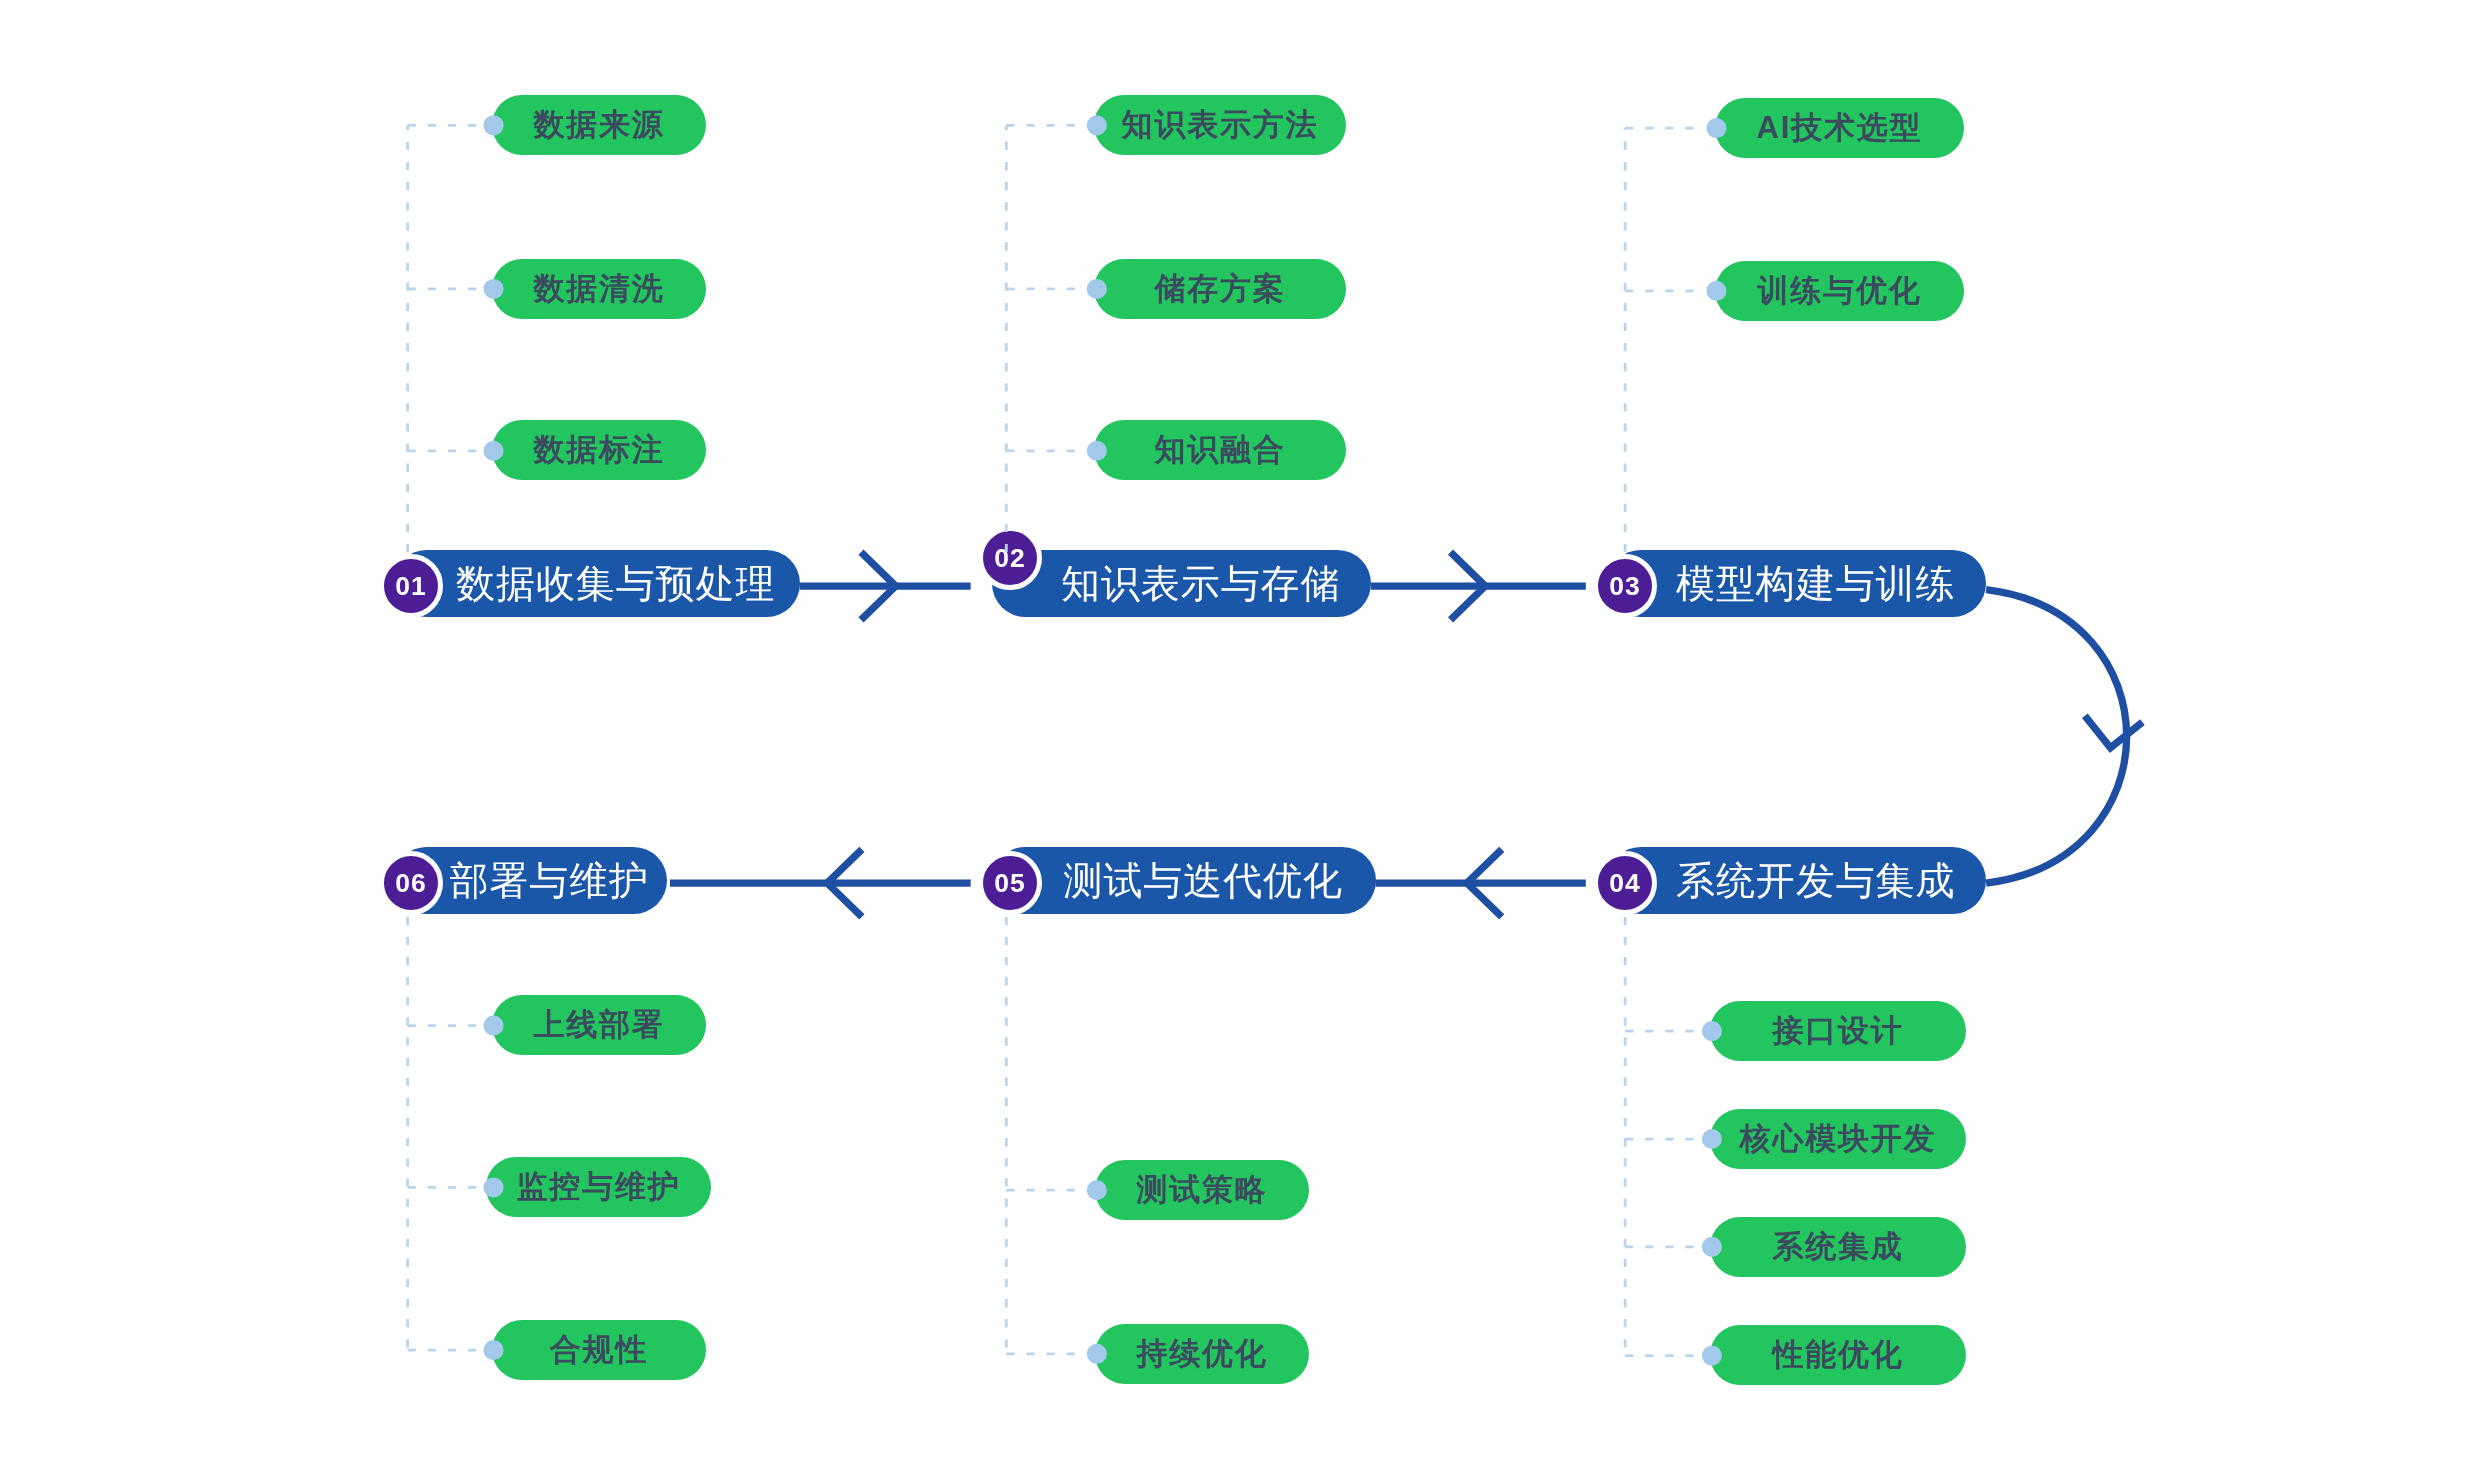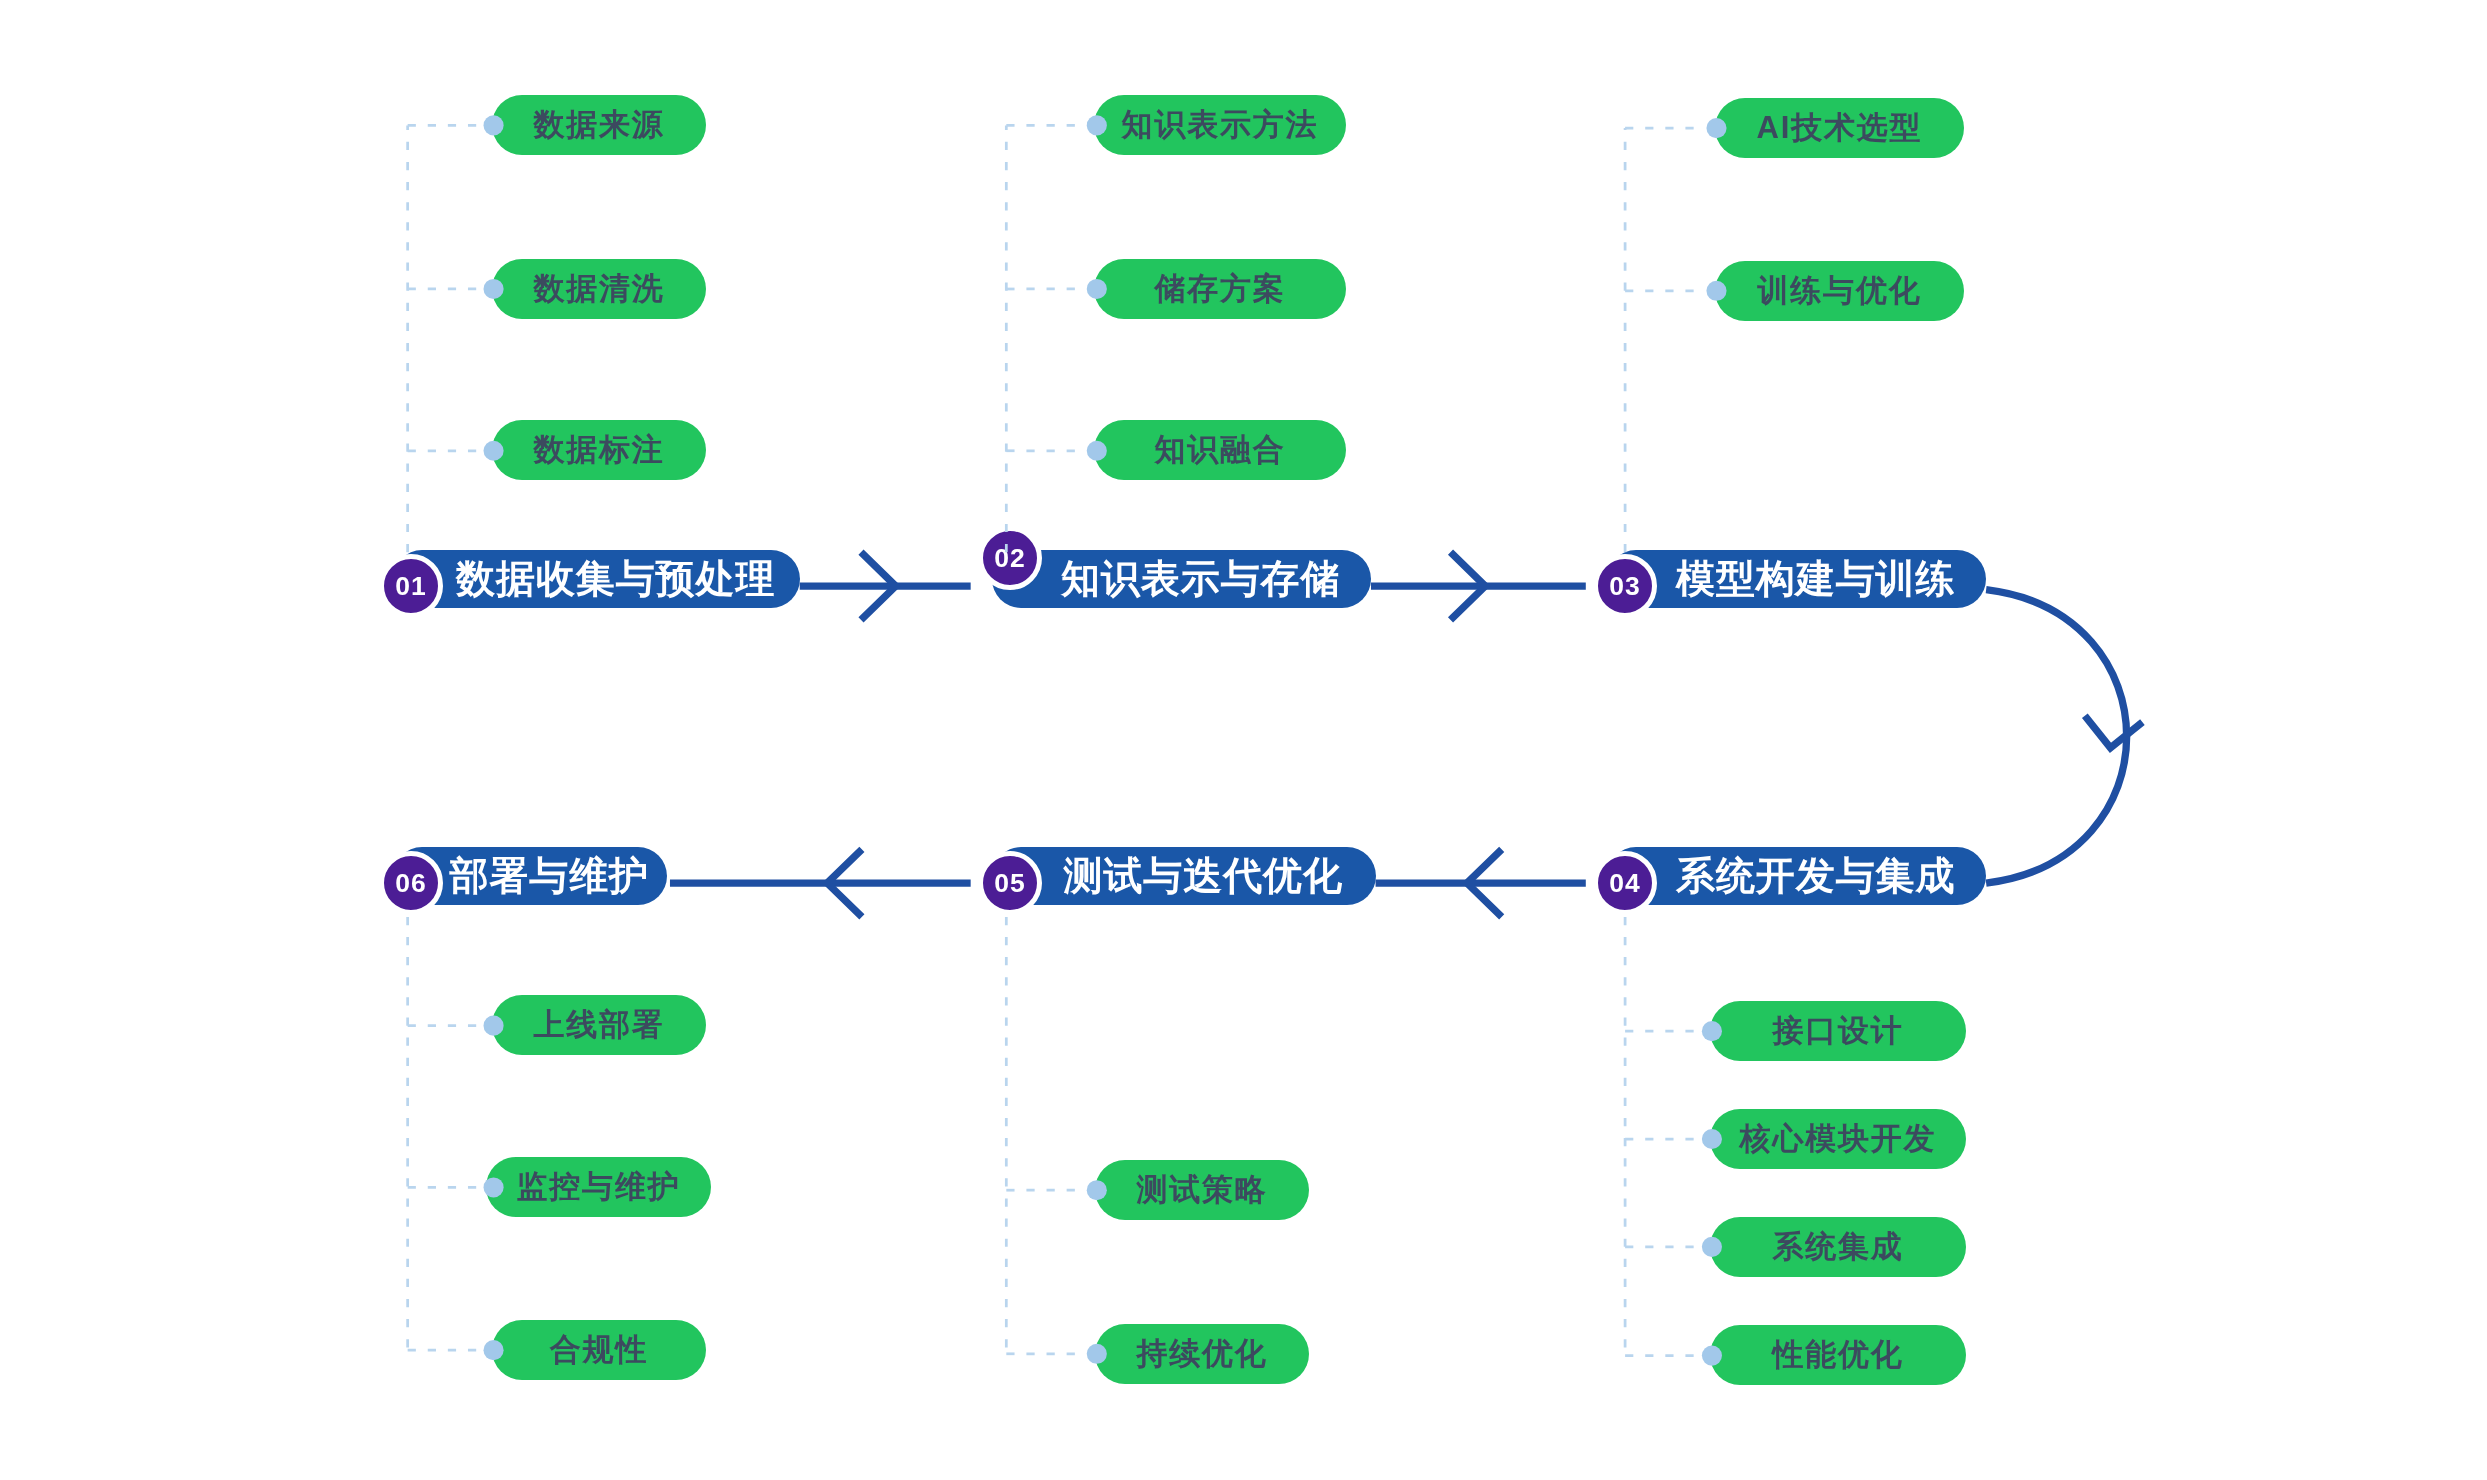--- a/index.html
+++ b/index.html
@@ -1,23 +1,23 @@
 <!DOCTYPE html>
 <html style="font-size:14.6px"><head>
 <meta charset="utf-8">
 <style>
   html,body{margin:0;padding:0;background:#ffffff;}
   body{width:2487px;height:1481px;font-family:"Liberation Sans",sans-serif;}
   .canvas{position:relative;width:2487px;height:1481px;overflow:hidden;background:#ffffff;}
   svg.connectors{position:absolute;left:0;top:0;z-index:4;pointer-events:none;}
   .stage-pill{
-    position:absolute;height:58px;border-radius:36px;background:#1a57a8;color:#ffffff;
+    position:absolute;height:67px;border-radius:36px;background:#1a57a8;color:#ffffff;
     display:flex;align-items:center;justify-content:center;
     padding-left:53px;padding-right:14.6px;box-sizing:border-box;
-    font-size:39px;font-weight:bold;letter-spacing:0.9px;white-space:nowrap;z-index:2;
+    font-size:39px;font-weight:normal;letter-spacing:0.9px;white-space:nowrap;z-index:2;
   }
   .stage-circle{
     position:absolute;width:64px;height:64px;box-sizing:border-box;
     border:5.5px solid #ffffff;border-radius:50%;background:#4c1d95;color:#ffffff;
     display:flex;align-items:center;justify-content:center;
     font-size:26.5px;font-weight:bold;letter-spacing:0.9px;z-index:3;
   }
   .sub-pill{
     position:absolute;height:60px;border-radius:30px;background:#22c55e;color:#3c4a5f;
     display:flex;align-items:center;justify-content:center;box-sizing:border-box;

